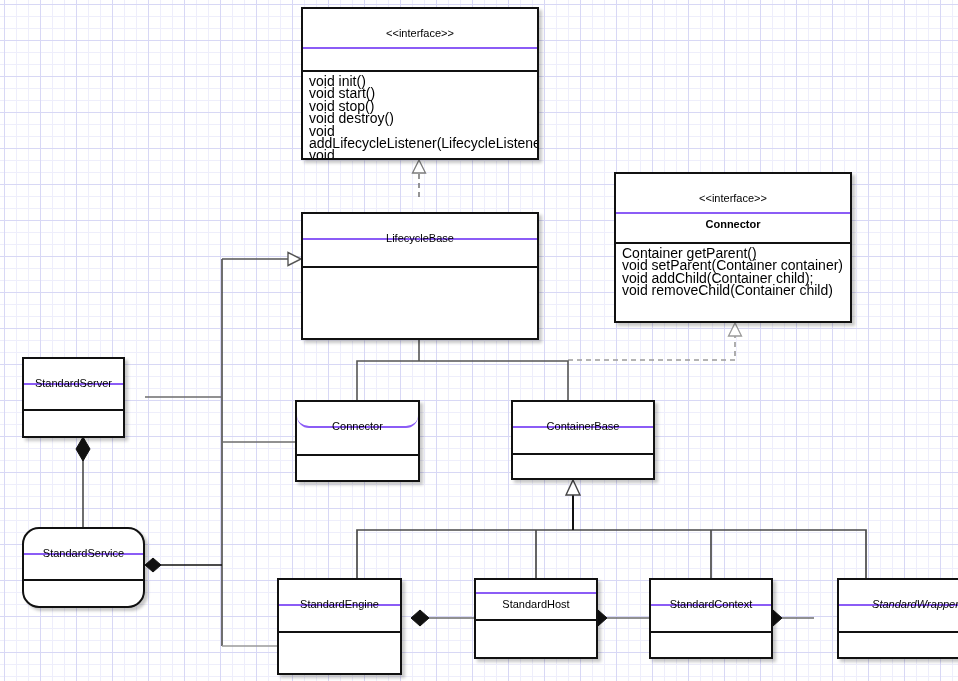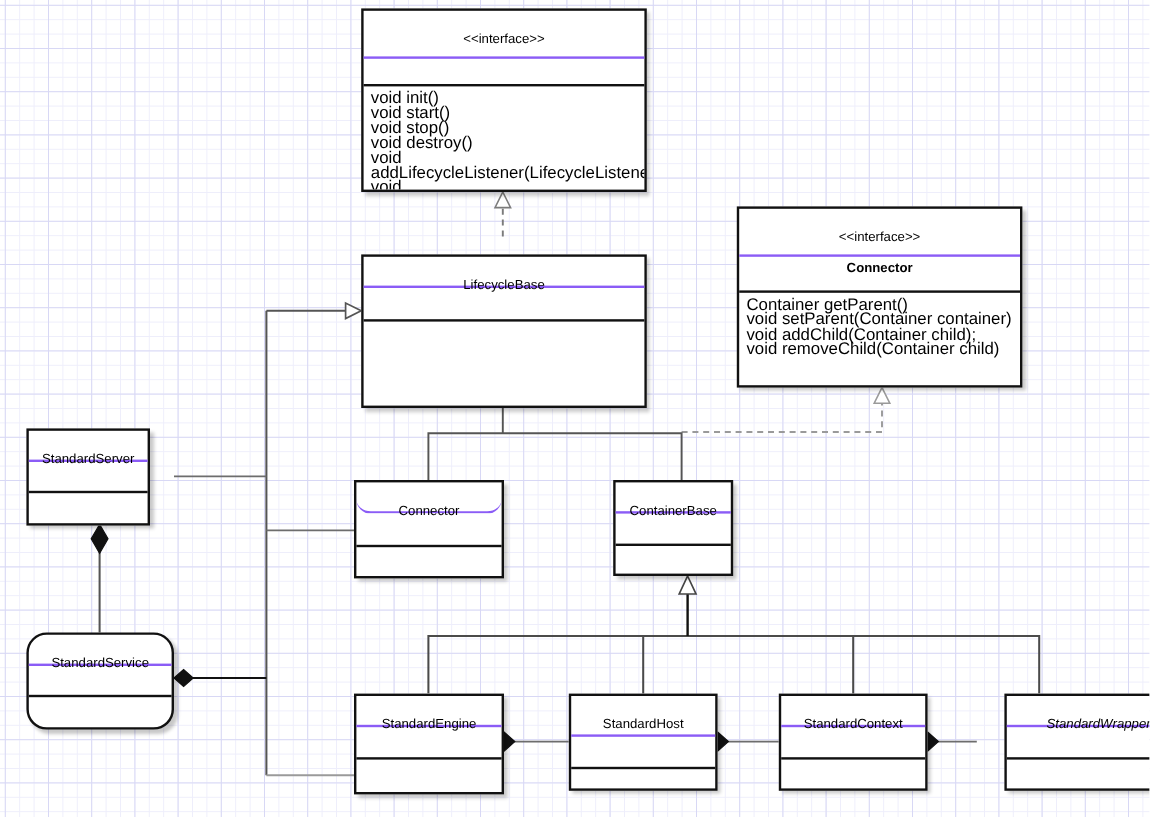--- a/index.html
+++ b/index.html
@@ -202,38 +202,38 @@
   </div>
 
   <div class="uml-class" style="left:295px; top:400px; width:125px; height:82px;">
     <div class="compartment-name plain" style="height:26px;border-radius:12px;">
       <span class="cname">Connector</span>
     </div>
     <div class="compartment-attrs" style="height:28px;"></div>
     <div class="compartment-ops empty"></div>
   </div>
 
-  <div class="uml-class" style="left:511px; top:400px; width:100px; height:80px;">
+  <div class="uml-class" style="left:511px; top:400px; width:144px; height:80px;">
     <div class="compartment-name plain" style="height:26px;">
       <span class="cname">ContainerBase</span>
     </div>
     <div class="compartment-attrs" style="height:27px;"></div>
     <div class="compartment-ops empty"></div>
   </div>
 
-  <div class="uml-class" style="left:295px; top:578px; width:125px; height:84px;">
+  <div class="uml-class" style="left:277px; top:578px; width:125px; height:97px;">
     <div class="compartment-name plain" style="height:26px;">
       <span class="cname">StandardEngine</span>
     </div>
     <div class="compartment-attrs" style="height:27px;"></div>
     <div class="compartment-ops empty"></div>
   </div>
 
   <div class="uml-class" style="left:474px; top:578px; width:124px; height:81px;">
-    <div class="compartment-name plain" style="height:34px;">
+    <div class="compartment-name plain" style="height:14px;">
       <span class="cname">StandardHost</span>
     </div>
     <div class="compartment-attrs" style="height:27px;"></div>
     <div class="compartment-ops empty"></div>
   </div>
 
   <div class="uml-class" style="left:649px; top:578px; width:124px; height:81px;justify-content:center;">
     <div class="compartment-name plain" style="height:26px;">
       <span class="cname">StandardContext</span>
     </div>

